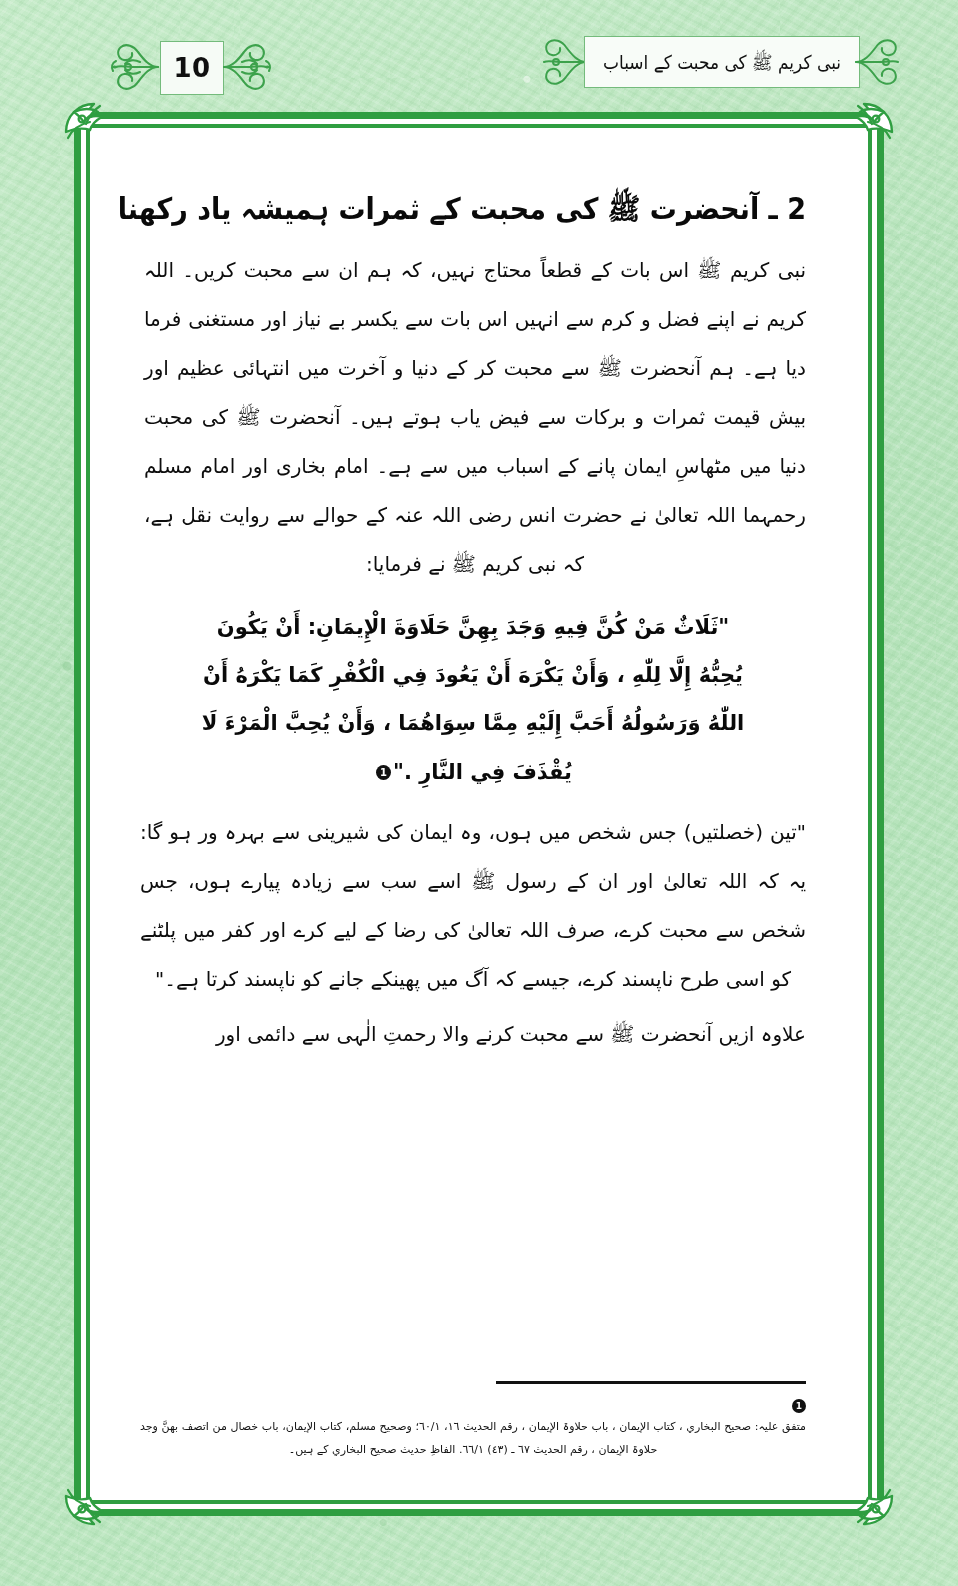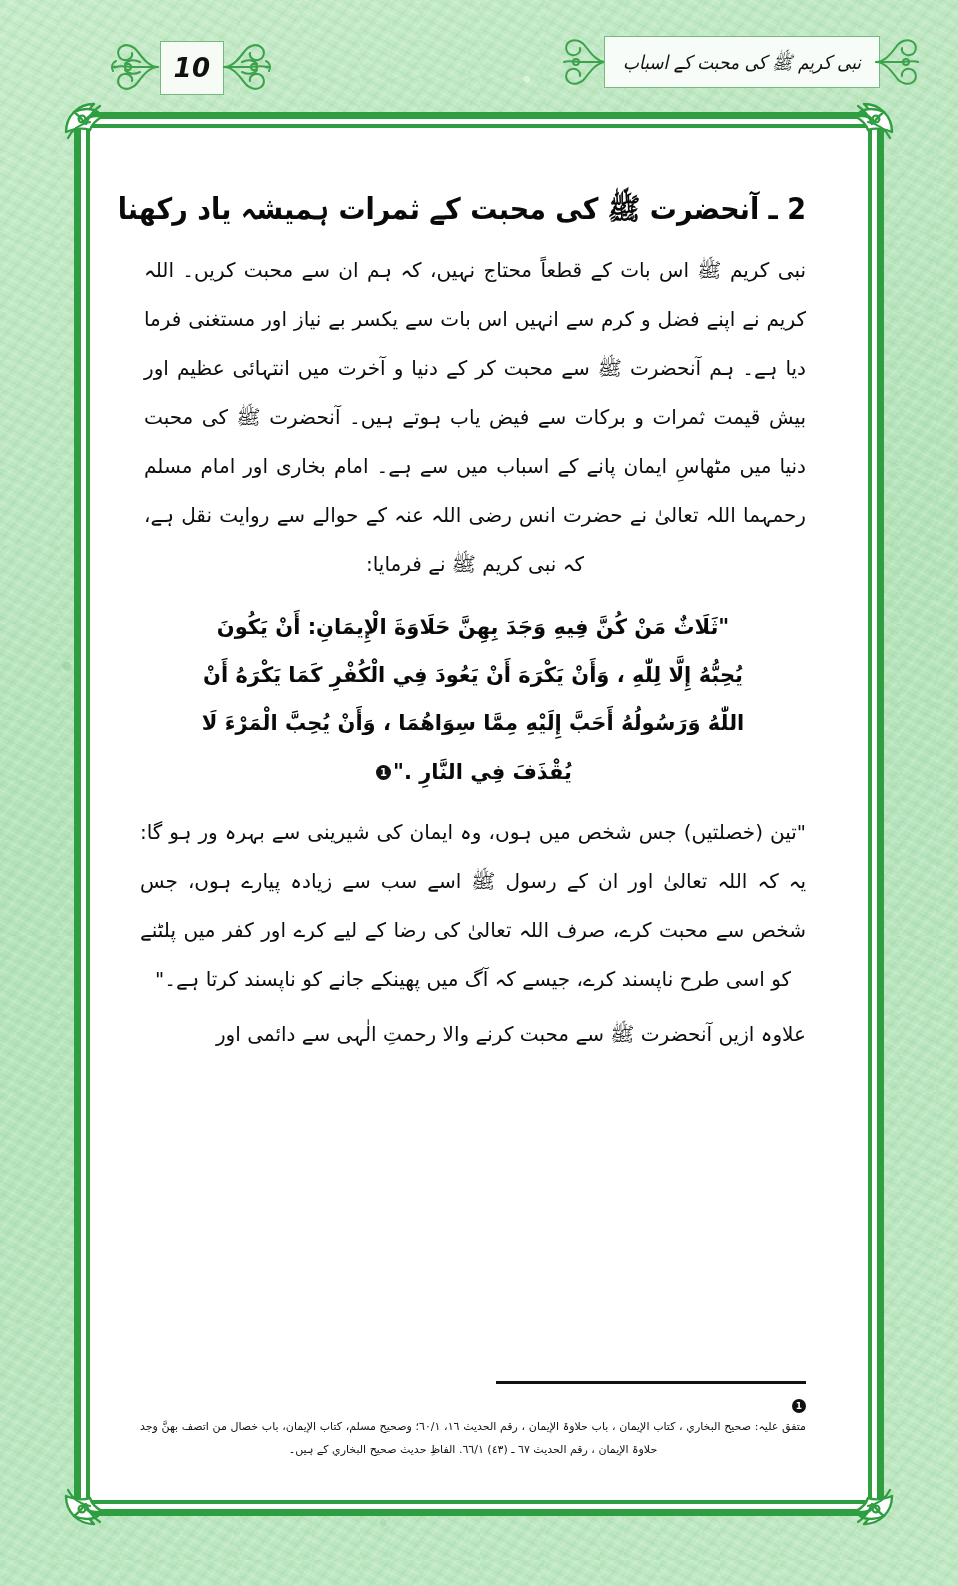--- a/index.html
+++ b/index.html
@@ -52,21 +52,20 @@
       60px 60px, 78px 78px, auto;
   }
 
   
   .header-strip {
     position: absolute;
     top: 0;
     left: 0;
     width: 958px;
     height: 100px;
-    font-style: italic;
   }
 
   
   .page-num-wrap {
     position: absolute;
     top: 38px;
     left: 112px;
     width: 160px;
     height: 58px;
   }
@@ -96,21 +95,21 @@
     width: 52px;
     height: 58px;
   }
   .flourish.left  { left: -2px; }
   .flourish.right { left: 108px; transform: scaleX(-1); }
 
   
   .header-title-wrap {
     position: absolute;
     top: 32px;
-    left: 560px;
+    left: 540px;
     width: 360px;
     height: 62px;
   }
   .title-plaque {
     position: absolute;
     top: 4px;
     left: 44px;
     width: 274px;
     height: 50px;
     background: #f8fcf8;

